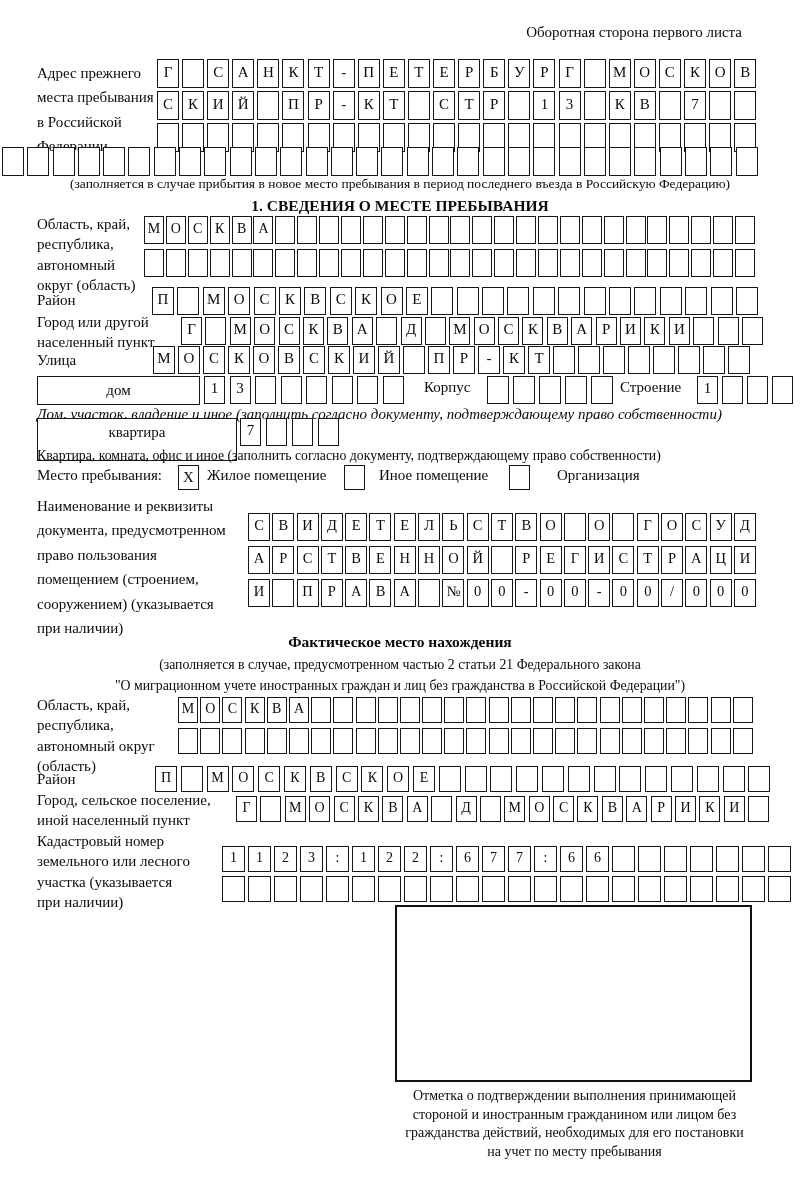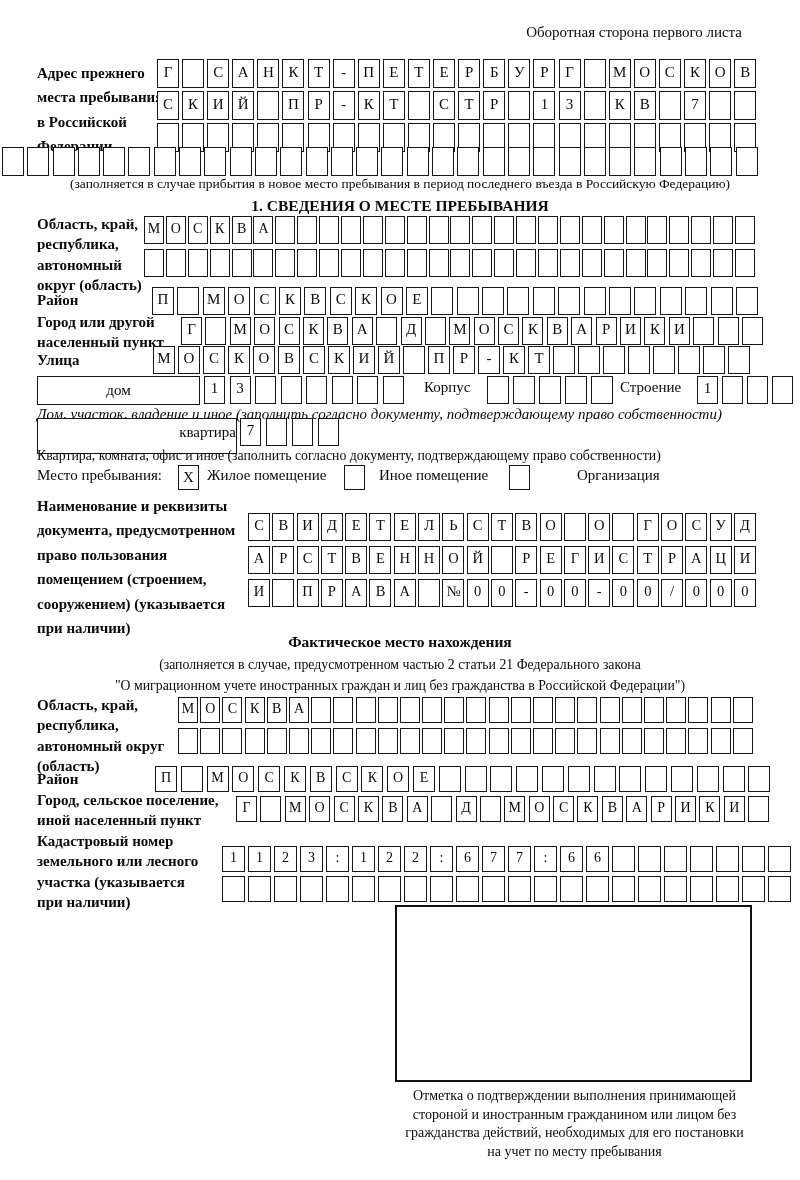--- a/index.html
+++ b/index.html
@@ -1,20 +1,20 @@
 <!DOCTYPE html>
 <html><head>
 <meta charset="utf-8">
 <style>
   html,body{margin:0;padding:0;background:#fff;}
   .page{position:relative;width:800px;height:1180px;background:#ffffff;overflow:hidden;
         font-family:"Liberation Serif",serif;color:#0a0a0a;border-radius:25px;}
   .abs{position:absolute;}
   .hdr{position:absolute;top:24px;right:58px;font-size:15px;}
-  .label{position:absolute;left:37px;font-size:15px;line-height:20.3px;font-weight:bold;}
+  .label{position:absolute;left:37px;font-size:15px;line-height:20.3px;}
   .cap{position:absolute;font-size:13.5px;}
   .center{left:0;width:800px;text-align:center;}
   .bold{font-weight:bold;}
   .cells{position:absolute;display:flex;}
   .cells .cell{flex:none;width:var(--w);height:var(--h);margin-right:var(--g);
         border:1.6px solid #161616;box-sizing:border-box;background:#fff;
         text-align:center;font-size:var(--fs,15px);line-height:calc(var(--h) - 5px);}
   .g-top{left:157px;--w:22px;--h:29px;--g:3.1px;}
   .g-row4{left:2px;--w:22px;--h:29px;--g:3.3px;}
   .g-region2{left:144px;--w:20px;--h:28px;--g:1.9px;--fs:14px;}
@@ -342,36 +342,36 @@
     </div>
   <div class="opt" style="left:620px;top:379px;">Строение</div>
   <div class="cells g-stroenie" style="top:376px;">
       <span class="cell">1</span>
       <span class="cell"></span>
       <span class="cell"></span>
       <span class="cell"></span>
     </div>
   <div class="cap" style="left:37px;top:406px;font-size:15px;font-style:italic;">Дом, участок, владение и иное (заполнить согласно документу, подтверждающему право собственности)</div>
 
-  <div class="fieldbox" style="left:37px;top:418px;width:200px;height:36px;line-height:26px;text-align:right;">квартира</div>
+  <div class="fieldbox" style="left:37px;top:418px;width:200px;height:43px;line-height:26px;">квартира</div>
   <div class="cells g-flat" style="top:418px;">
       <span class="cell">7</span>
       <span class="cell"></span>
       <span class="cell"></span>
       <span class="cell"></span>
     </div>
   <div class="cap" style="left:37px;top:448px;font-size:13.8px;">Квартира, комната, офис и иное (заполнить согласно документу, подтверждающему право собственности)</div>
 
   <div class="opt" style="left:37px;top:467px;">Место пребывания:</div>
   <div class="chk" style="left:178px;top:465px;">X</div>
   <div class="opt" style="left:207px;top:467px;">Жилое помещение</div>
   <div class="chk" style="left:344px;top:465px;"></div>
   <div class="opt" style="left:379px;top:467px;">Иное помещение</div>
   <div class="chk" style="left:509px;top:465px;"></div>
-  <div class="opt" style="left:557px;top:467px;margin-left:20px;">Организация</div>
+  <div class="opt" style="left:557px;top:467px;">Организация</div>
 
   <div class="label" style="top:494px;line-height:24.4px;">
       <div class="tline">Наименование и реквизиты</div>
       <div class="tline">документа, предусмотренном</div>
       <div class="tline">право пользования</div>
       <div class="tline">помещением (строением,</div>
       <div class="tline">сооружением) (указывается</div>
       <div class="tline">при наличии)</div>
     </div>
   <div class="cells g-doc" style="top:513px;">

